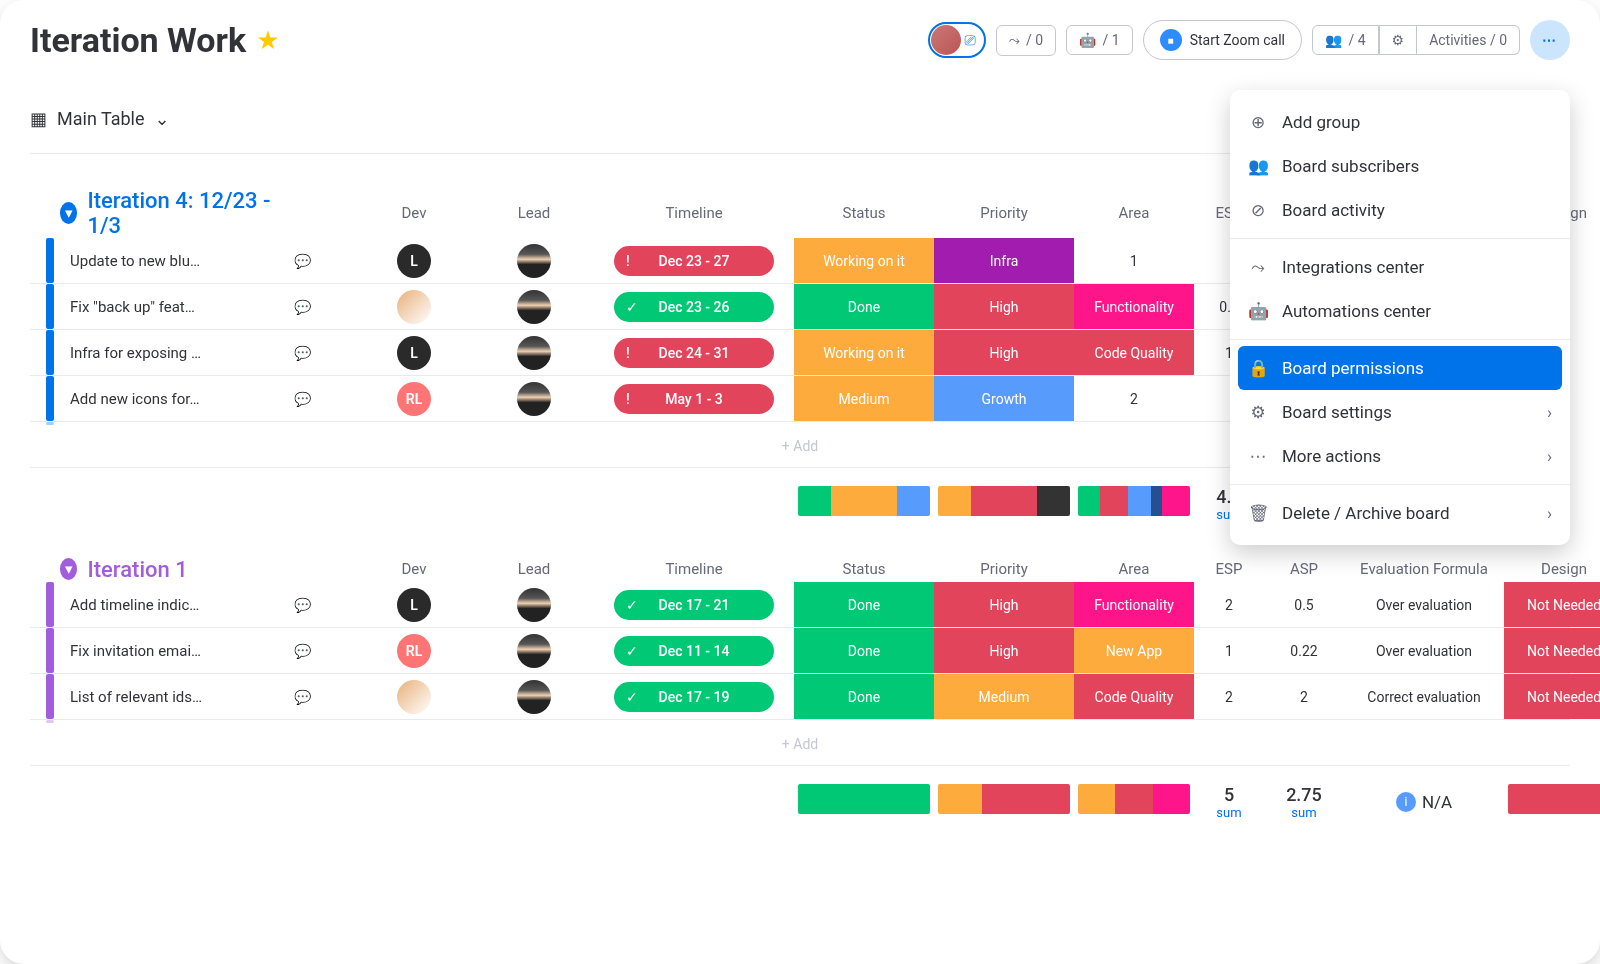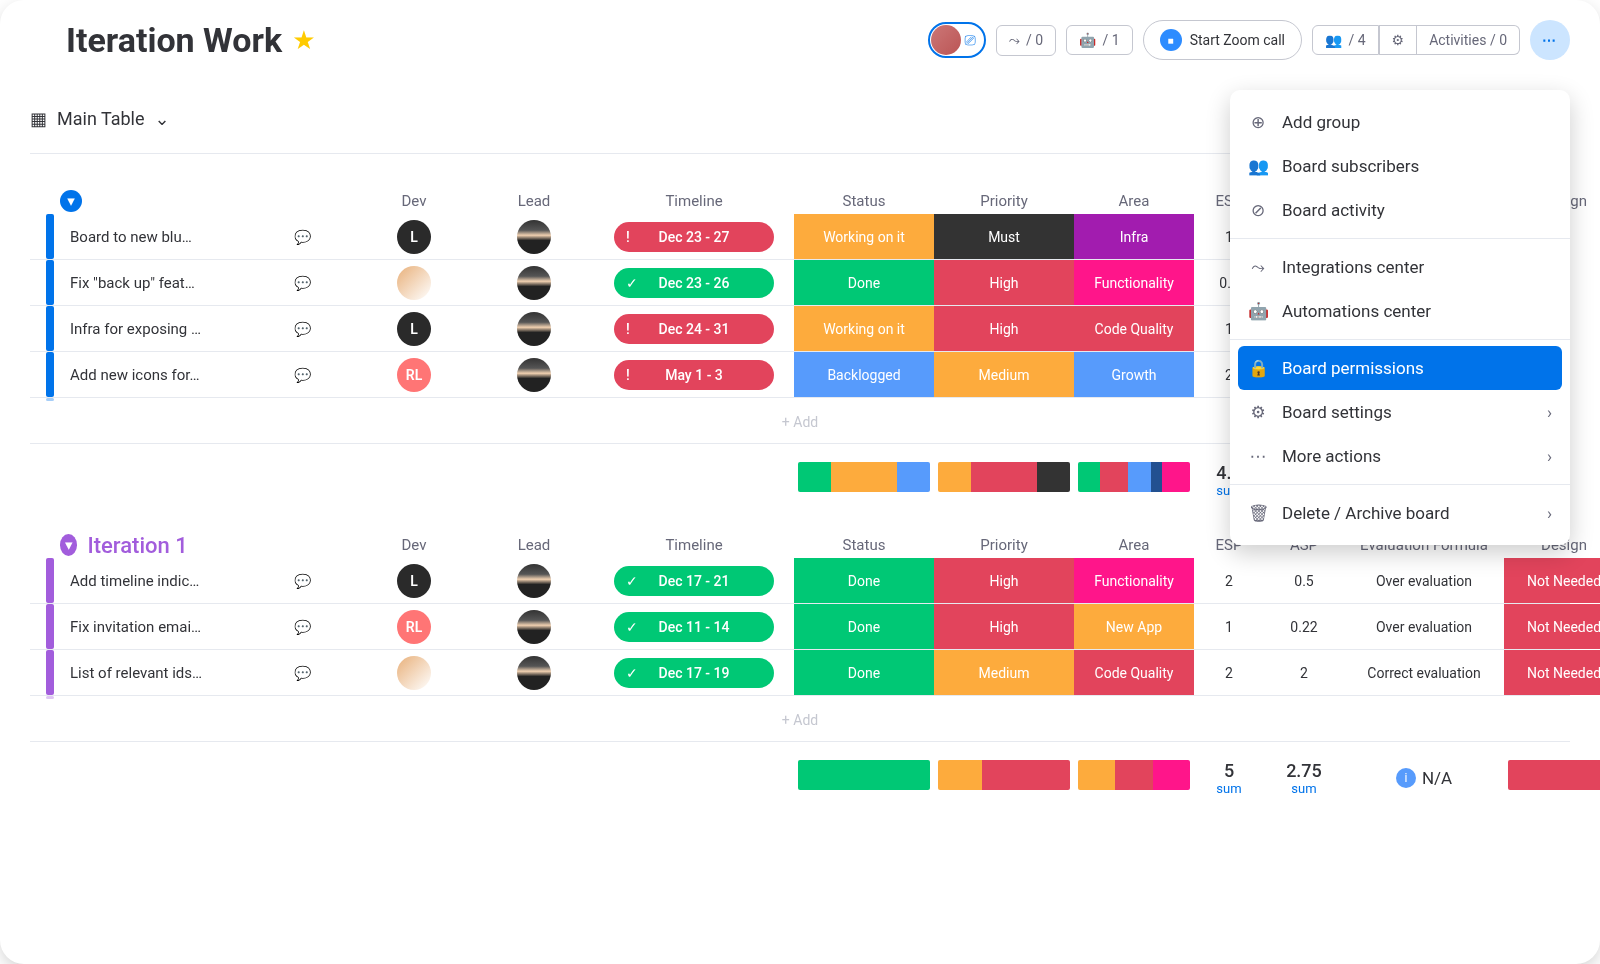--- a/index.html
+++ b/index.html
@@ -1,21 +1,21 @@
 <!DOCTYPE html>
 <html><head>
 <meta charset="utf-8">
 <style>
 * { box-sizing: border-box; margin: 0; padding: 0; }
 body { font-family: -apple-system, BlinkMacSystemFont, "Segoe UI", Roboto, sans-serif; background: #fff; color: #323338; font-size: 14px; }
 .app { width: 1600px; height: 964px; padding: 20px 30px; position: relative; border-radius: 24px; background: #fff; box-shadow: 0 6px 20px -4px rgba(0,0,0,.25); }
 .header { display: flex; align-items: center; gap: 12px; }
 .title-wrap { flex: 1; }
 .title-row { display: flex; align-items: center; gap: 10px; }
-.title { font-size: 34px; font-weight: 700; color: #323338; margin-left: 36px; }
+.title { font-size: 34px; font-weight: 700; color: #323338; }
 .star { color: #ffcb00; font-size: 26px; }
 .subtitle { color: #676879; font-size: 16px; margin-top: 4px; }
 .hdr-right { display: flex; align-items: center; gap: 10px; }
 .avatar-small { width: 30px; height: 30px; border-radius: 50%; background: linear-gradient(135deg,#c77,#b55); }
 .avatar-wrap { display:flex; align-items:center; border: 2px solid #0073ea; border-radius: 20px; padding: 1px 8px 1px 1px; gap:4px; }
 .audio-icon { color:#0073ea; font-size:14px; }
 .pill { display: flex; align-items: center; gap: 6px; border: 1px solid #c5c7d0; border-radius: 6px; padding: 6px 12px; color: #676879; }
 .pill-group { display: flex; }
 .pill-group .pill { border-radius: 0; }
 .pill-group .pill:first-child { border-radius: 6px 0 0 6px; }
@@ -135,48 +135,48 @@
       <span>Search</span>
     </div>
   </div>
 
   <div id="groups-container">
       <div class="group">
         <div class="ghdr colhdr">
     <div></div>
     <div style="display:flex; align-items:center; text-align:left;">
       <div class="tog" style="background:#0073ea">▾</div>
+      <div class="gtitle" style="color:#0073ea">Iteration 4: 12/23 - 1/3</div>
     </div>
     <div></div>
     <div class="cname">Dev</div>
           <div class="cname">Lead</div>
           <div class="cname">Timeline</div>
           <div class="cname">Status</div>
           <div class="cname">Priority</div>
           <div class="cname">Area</div>
           <div class="cname">ESP</div>
           <div class="cname">ASP</div>
           <div class="cname">Evaluation Formula</div>
           <div class="cname">Design</div>
   </div>
         <div class="grow">
       <div class="rowbar" style="background:#0073ea"></div>
-      <div class="rtitle">Board to new blu…</div>
+      <div class="rtitle">Update to new blu…</div>
       <div class="chat-ic">💬</div>
       <div class="dev">
             <div class="dev-av" style="background:#2a2a2a">L</div>
           </div>
       <div class="lead">
             <div class="lead-av"></div>
           </div>
       <div class="tl">
             <div class="tl-pill red"><span class="tic">!</span><span>Dec 23 - 27</span></div>
           </div>
       <div class="cell" style="background:#fdab3d">Working on it</div>
-      <div class="cell" style="background:#333333">Must</div>
       <div class="cell" style="background:#a21caf">Infra</div>
       <div class="txt-cell">1</div>
       <div class="txt-cell"></div>
       <div class="txt-cell"></div>
       <div></div>
     </div>
         <div class="grow">
       <div class="rowbar" style="background:#0073ea"></div>
       <div class="rtitle">Fix "back up" feat…</div>
       <div class="chat-ic">💬</div>
@@ -224,21 +224,20 @@
       <div class="chat-ic">💬</div>
       <div class="dev">
             <div class="dev-av" style="background:#ff7575">RL</div>
           </div>
       <div class="lead">
             <div class="lead-av"></div>
           </div>
       <div class="tl">
             <div class="tl-pill red"><span class="tic">!</span><span>May 1 - 3</span></div>
           </div>
-      <div class="cell" style="background:#579bfc">Backlogged</div>
       <div class="cell" style="background:#fdab3d">Medium</div>
       <div class="cell" style="background:#579bfc">Growth</div>
       <div class="txt-cell">2</div>
       <div class="txt-cell"></div>
       <div class="txt-cell"></div>
       <div></div>
     </div>
         <div class="grow" style="grid-template-columns: 30px 1fr;">
           <div class="rowbar" style="background:#0073ea; opacity:.35"></div>
           <div class="addrow" style="grid-column: span 12">+ Add</div>

